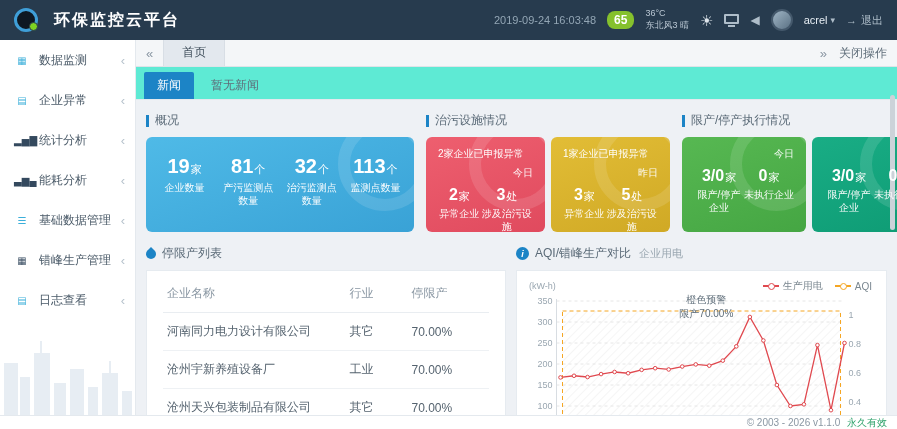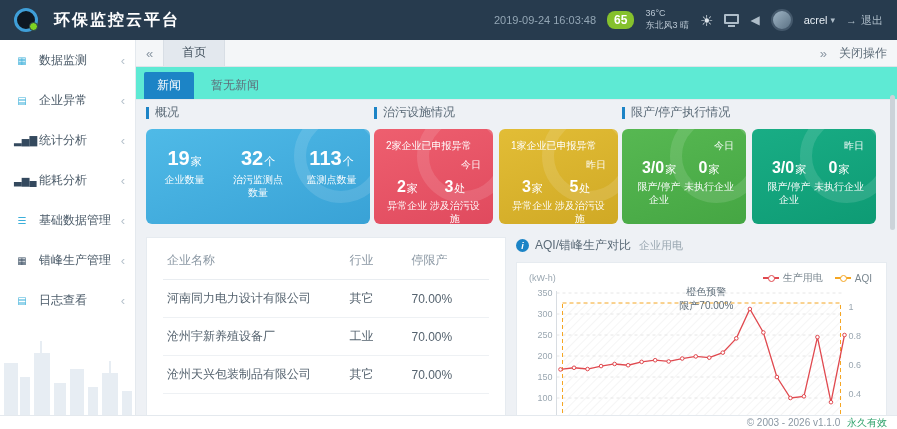--- a/index.html
+++ b/index.html
@@ -37,26 +37,26 @@
   .tabbar{height:27px;background:#f4f6f8;border-bottom:1px solid #dfe3e8;display:flex;align-items:flex-end;padding:0 10px;gap:10px;color:#8a97a3}
   .tab-nav{align-self:center;font-size:13px;cursor:pointer}
   .tab-home{background:#e3e8ee;color:#44525f;padding:5px 18px 5px;font-size:12px;border:1px solid #d8dee5;border-bottom:none;border-radius:2px 2px 0 0;cursor:pointer}
   .tabbar-right{margin-left:auto;align-self:center;display:flex;gap:12px;align-items:center;color:#8a97a3}
   .close-ops{cursor:pointer;color:#5f6e7a}
   .news-tabs{background:#5eead4;border-bottom:1px solid #e4e9ee;padding:5px 8px 0;display:flex;gap:4px}
   .news-tab{font-size:12px;padding:5px 13px;border:none;background:transparent;color:#5f6e7a;cursor:pointer;font-family:inherit}
   .news-tab.active{background:#1c84c6;color:#fff;border-radius:2px 2px 0 0}
 
   
-  .panels-row{display:flex;gap:4px;padding:4px 10px 0}
+  .panels-row{display:flex;gap:12px;padding:12px 10px 0}
   .panel-title{display:flex;align-items:center;font-size:12px;color:#5a6a77;margin-bottom:8px;white-space:nowrap}
   .tbar{width:3px;height:12px;background:#1c84c6;margin-right:6px;flex:0 0 auto}
   .card{border-radius:6px;color:#fff;padding:10px 12px;height:95px;position:relative;overflow:hidden}
   .card::before{content:"";position:absolute;width:70px;height:70px;border:12px solid rgba(255,255,255,.12);border-radius:50%;top:-20px;right:-18px}
-  .card-blue{width:224px;background:linear-gradient(160deg,#4fbae7,#39a2d6)}
+  .card-blue{width:268px;background:linear-gradient(160deg,#4fbae7,#39a2d6)}
   .cards2{display:flex;gap:6px}
   .card-red{width:119px;background:linear-gradient(160deg,#ee5f6f,#e04a5e)}
   .card-yellow{width:119px;background:linear-gradient(160deg,#e2bd36,#d0a925)}
   .card-green{width:124px;background:linear-gradient(160deg,#57b852,#45a643)}
   .card-teal{width:124px;background:linear-gradient(160deg,#19ad85,#0e9b74)}
   .stat-row{display:flex;justify-content:space-between;position:relative;z-index:2}
   .stat{text-align:center}
   .card-blue .stat{width:53px;margin-top:8px}
   .num{font-size:20px;font-weight:bold;line-height:1.15}
   .num-sm{font-size:16px;font-weight:bold;line-height:1.2}
@@ -205,20 +205,24 @@
         <span class="tbar"></span>
         <span>概况</span>
       </div>
       <div class="card card-blue">
         <div class="stat-row">
           <div class="stat">
             <div class="num"><span>19</span><span class="unit">家</span></div>
             <div class="lbl">企业数量</div>
           </div>
           <div class="stat">
+            <div class="num"><span>81</span><span class="unit">个</span></div>
+            <div class="lbl">产污监测点数量</div>
+          </div>
+          <div class="stat">
             <div class="num"><span>32</span><span class="unit">个</span></div>
             <div class="lbl">治污监测点数量</div>
           </div>
           <div class="stat">
             <div class="num"><span>113</span><span class="unit">个</span></div>
             <div class="lbl">监测点数量</div>
           </div>
         </div>
       </div>
     </section>
@@ -308,20 +312,24 @@
             </div>
           </div>
         </div>
       </div>
     </section>
   </div>
 
   <div class="lower-row">
 
     <section class="left-panel">
+      <div class="panel2-title">
+        <span class="droplet"></span>
+        <span>停限产列表</span>
+      </div>
       <div class="white-card">
         <table>
           <thead>
               <tr id="stop-head">
                 <th class="col-name">企业名称</th>
                 <th class="col-ind">行业</th>
                 <th class="col-pct">停限产</th>
               </tr>
             </thead>
           <tbody id="stop-rows">

